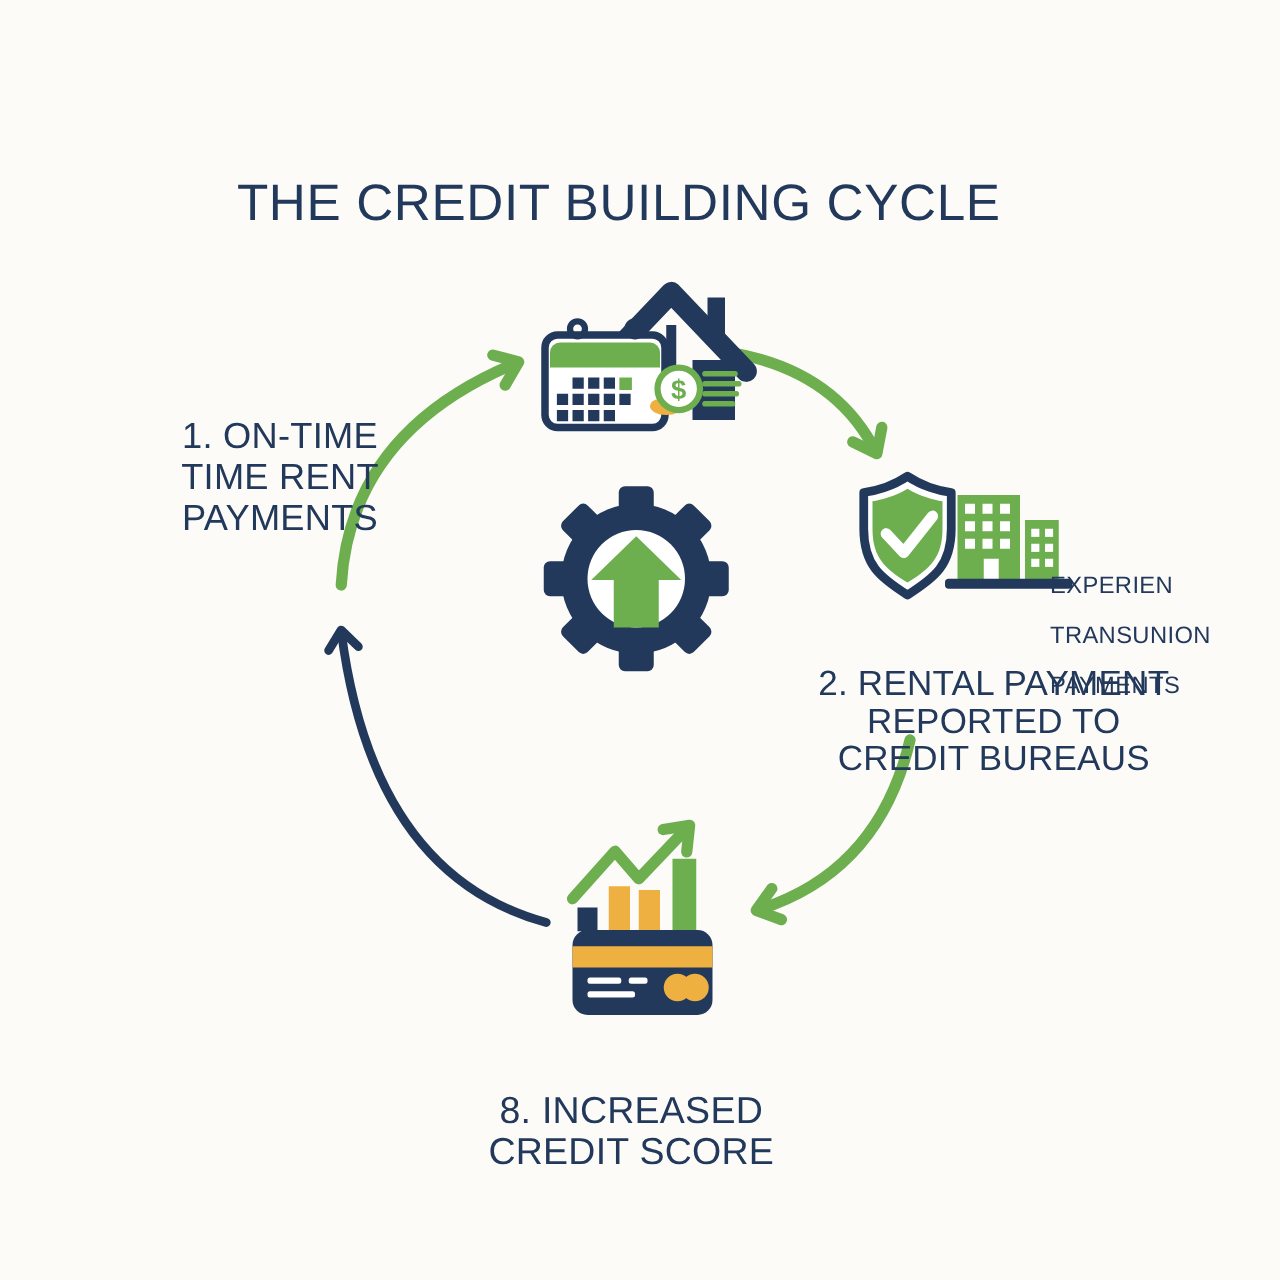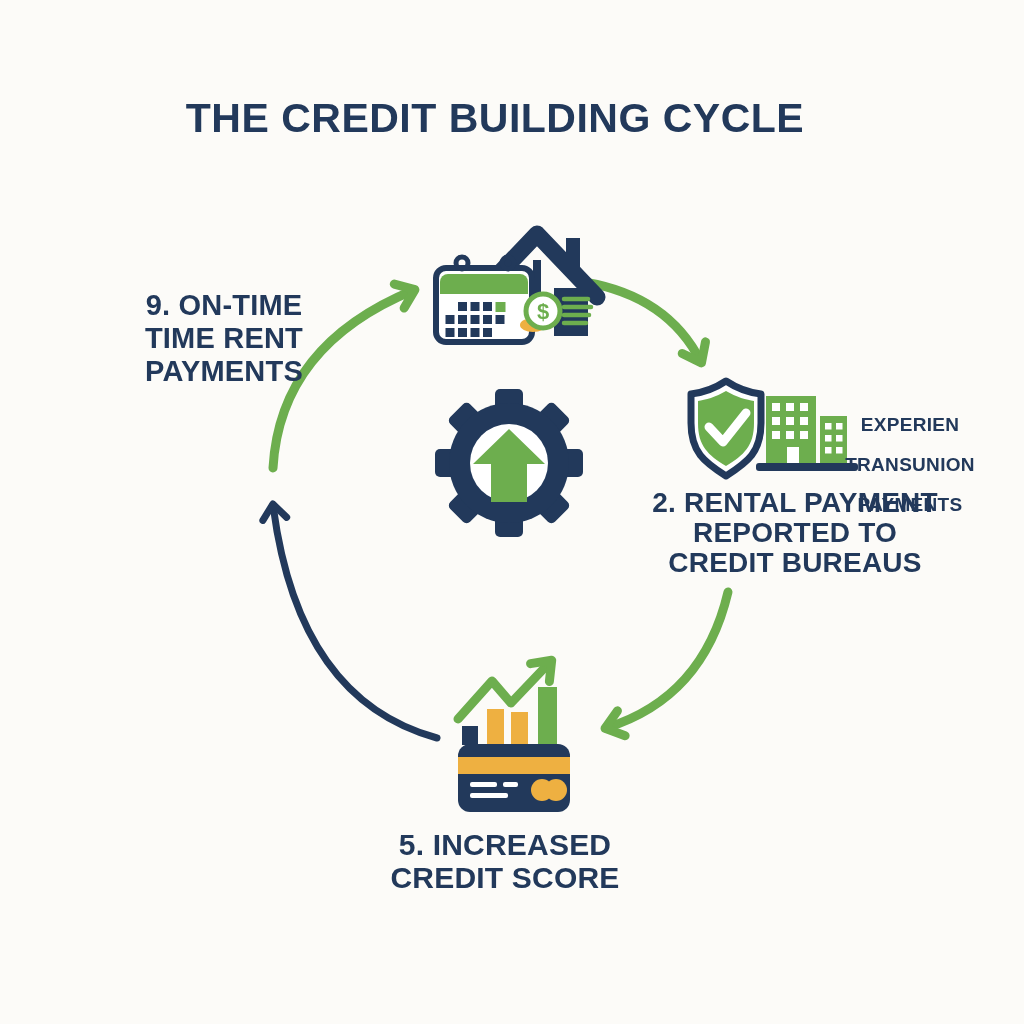--- a/index.html
+++ b/index.html
@@ -5,30 +5,30 @@
   :root{
     --navy:#22395b; --green:#6dae4e; --gold:#eeb041; --bg:#fcfbf8; --white:#ffffff;
   }
   html,body{margin:0;padding:0;background:#fff;}
   .canvas{
     position:relative;width:1024px;height:1024px;background:var(--bg);
     font-family:"Liberation Sans","DejaVu Sans",sans-serif;overflow:hidden;
   }
   .layer{position:absolute;inset:0;}
   .txt{
-    position:absolute;color:var(--navy);font-weight:bold;
-    white-space:pre-line;text-align:center;letter-spacing:0.2px;
+    position:absolute;color:var(--navy);font-weight:normal;
+    white-space:pre-line;text-align:center;letter-spacing:0.2px;margin-top:44px;
   }
   .title{left:150px;top:97px;width:690px;font-size:41px;line-height:1.05;letter-spacing:0.5px;}
   .step1{left:118px;top:289px;width:212px;font-size:29px;line-height:33px;}
   .step2{left:636px;top:488px;width:318px;font-size:28px;line-height:30px;}
   .step3{left:373px;top:828px;width:264px;font-size:30px;line-height:33px;}
   .center-label{left:406px;top:545px;width:206px;font-size:27px;line-height:29px;}
   .bureaus{left:840px;top:395px;width:140px;font-size:19px;line-height:20px;text-align:left;letter-spacing:0.3px;}
-  .bureaus span{display:block;text-align:center;}
+  .bureaus span{display:block;}
   
   .f-navy{fill:var(--navy);} .f-green{fill:var(--green);} .f-gold{fill:var(--gold);} .f-white{fill:var(--white);}
   .s-navy{stroke:var(--navy);} .s-green{stroke:var(--green);} .s-white{stroke:var(--white);}
   .nf{fill:none;}
   svg text{font-family:"Liberation Sans","DejaVu Sans",sans-serif;}
 </style>
 </head>
 <body>
 
 <div class="canvas">
@@ -156,31 +156,31 @@
           <rect x="470" y="793" width="38" height="5" rx="2"></rect>
         </g>
         <circle cx="542" cy="790" r="11" class="f-gold"></circle>
         <circle cx="556" cy="790" r="11" class="f-gold"></circle>
       </g>
     </g>
   </svg>
 
   <div class="txt title">THE CREDIT BUILDING CYCLE</div>
 
-  <div class="txt step1">9. ON-TIME
+  <div class="txt step1">1. ON-TIME
 TIME RENT
 PAYMENTS</div>
 
   <div class="txt bureaus">
     <span>EXPERIEN</span>
     <span>TRANSUNION</span>
     <span>PAYMENTS</span>
   </div>
 
   <div class="txt step2">2. RENTAL PAYMENT
 REPORTED TO
 CREDIT BUREAUS</div>
 
 
-  <div class="txt step3">5. INCREASED
+  <div class="txt step3">8. INCREASED
 CREDIT SCORE</div>
 
 </div>
 
 </body></html>

